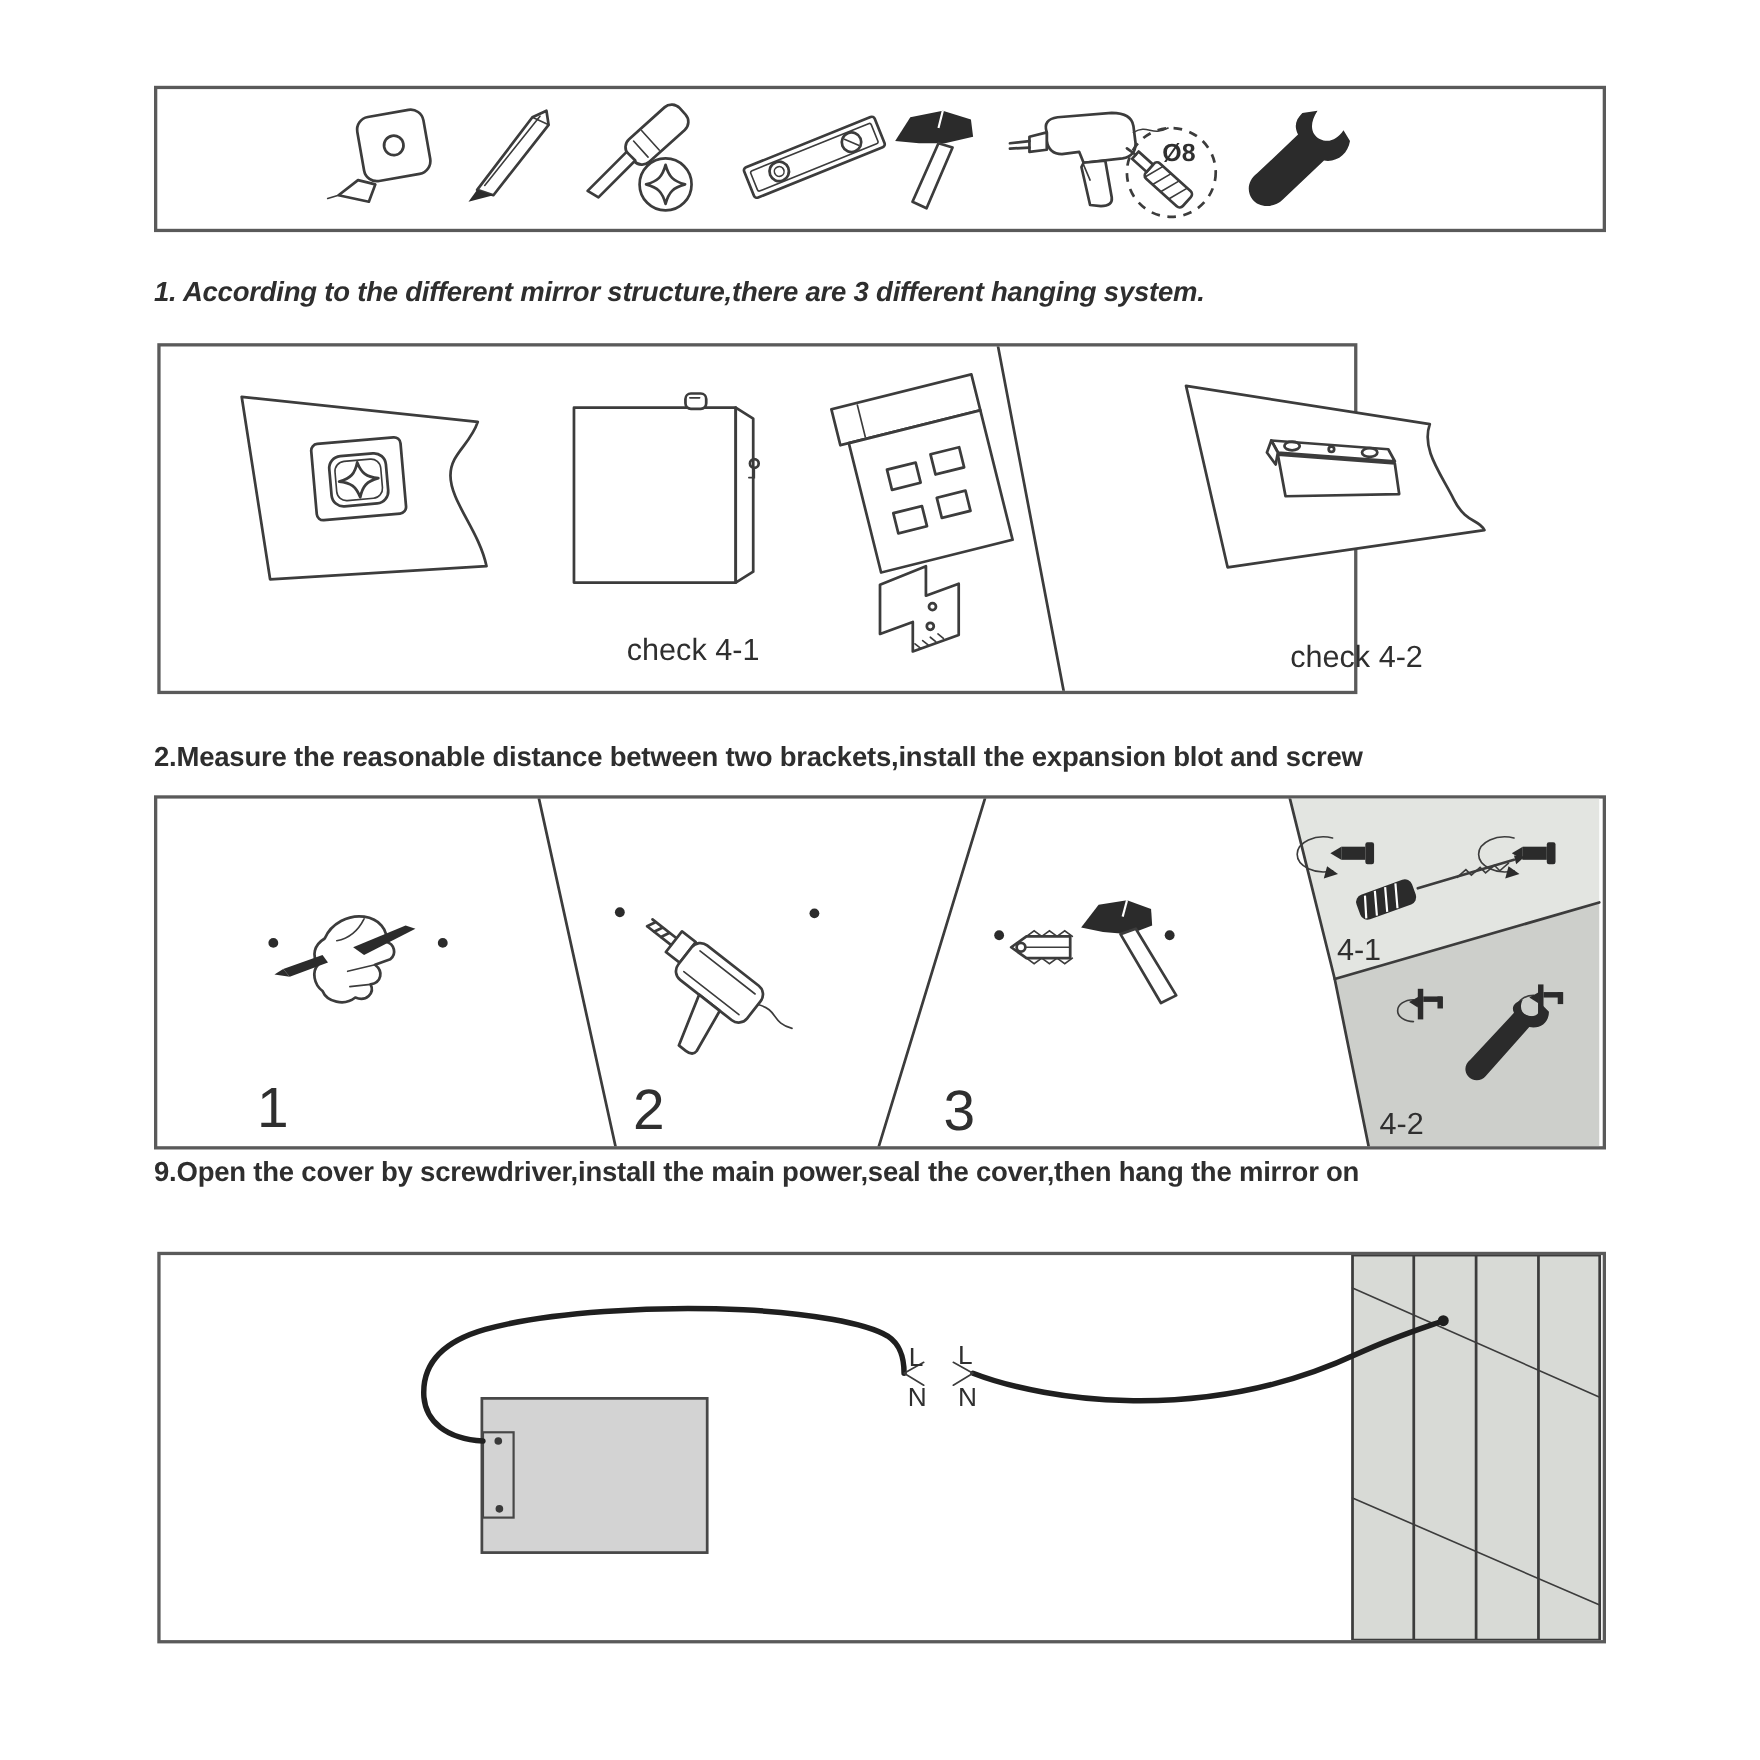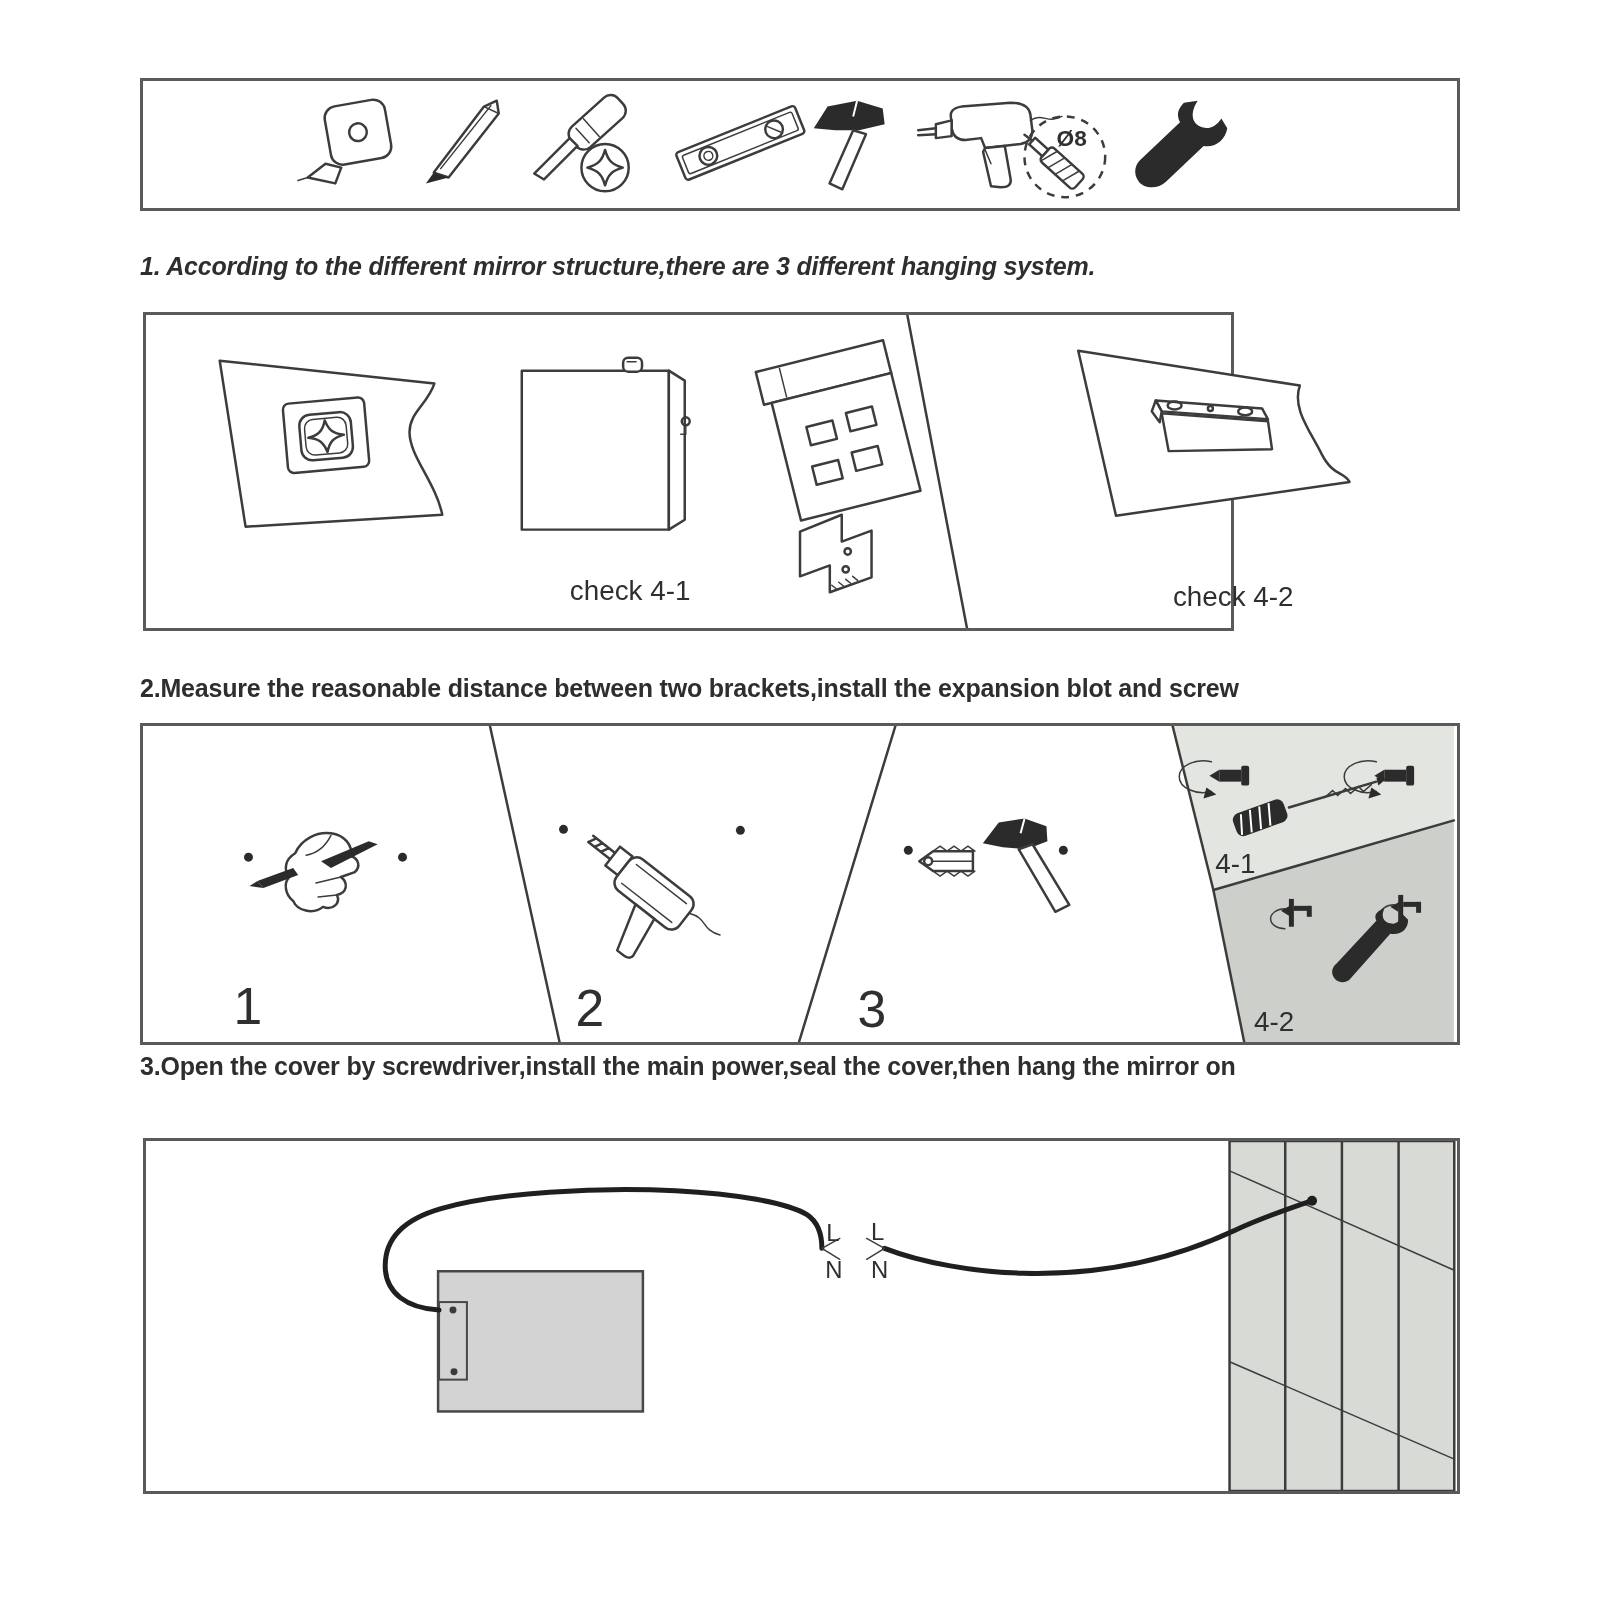--- a/index.html
+++ b/index.html
@@ -271,21 +271,21 @@
       </g>
       <g>
         <path class="blk" d="M1246,184 C1242,192 1246,198 1252,199 C1258,200 1263,196 1263,188 L1270,195 C1270,205 1262,211 1252,209 L1212,254 C1208,259 1200,259 1196,254 C1192,249 1193,243 1198,239 L1238,196 C1235,190 1239,186 1246,184 Z"></path>
       </g>
       <text x="1115" y="307" class="lbl">4-2</text>
     </g>
   </svg>
 </div>
 
 <div class="step-text" style="left:140px;top:1050px;">
-  <div>3.Open the cover by screwdriver,install the main power,seal the cover,then hang the mirror on</div>
+  <div>9.Open the cover by screwdriver,install the main power,seal the cover,then hang the mirror on</div>
 </div>
 
 <div class="panel" style="left:143px;top:1138px;width:1317px;height:356px;">
   <svg width="1311" height="350" viewBox="0 0 1313 352">
 
     <g>
       <rect x="1087" y="0" width="226" height="352" stroke="#3c3c3c" stroke-width="2.5" fill="#d8dad6"></rect>
       <line x1="1143" y1="0" x2="1143" y2="352" class="ln"></line>
       <line x1="1200" y1="0" x2="1200" y2="352" class="ln"></line>
       <line x1="1257" y1="0" x2="1257" y2="352" class="ln"></line>

